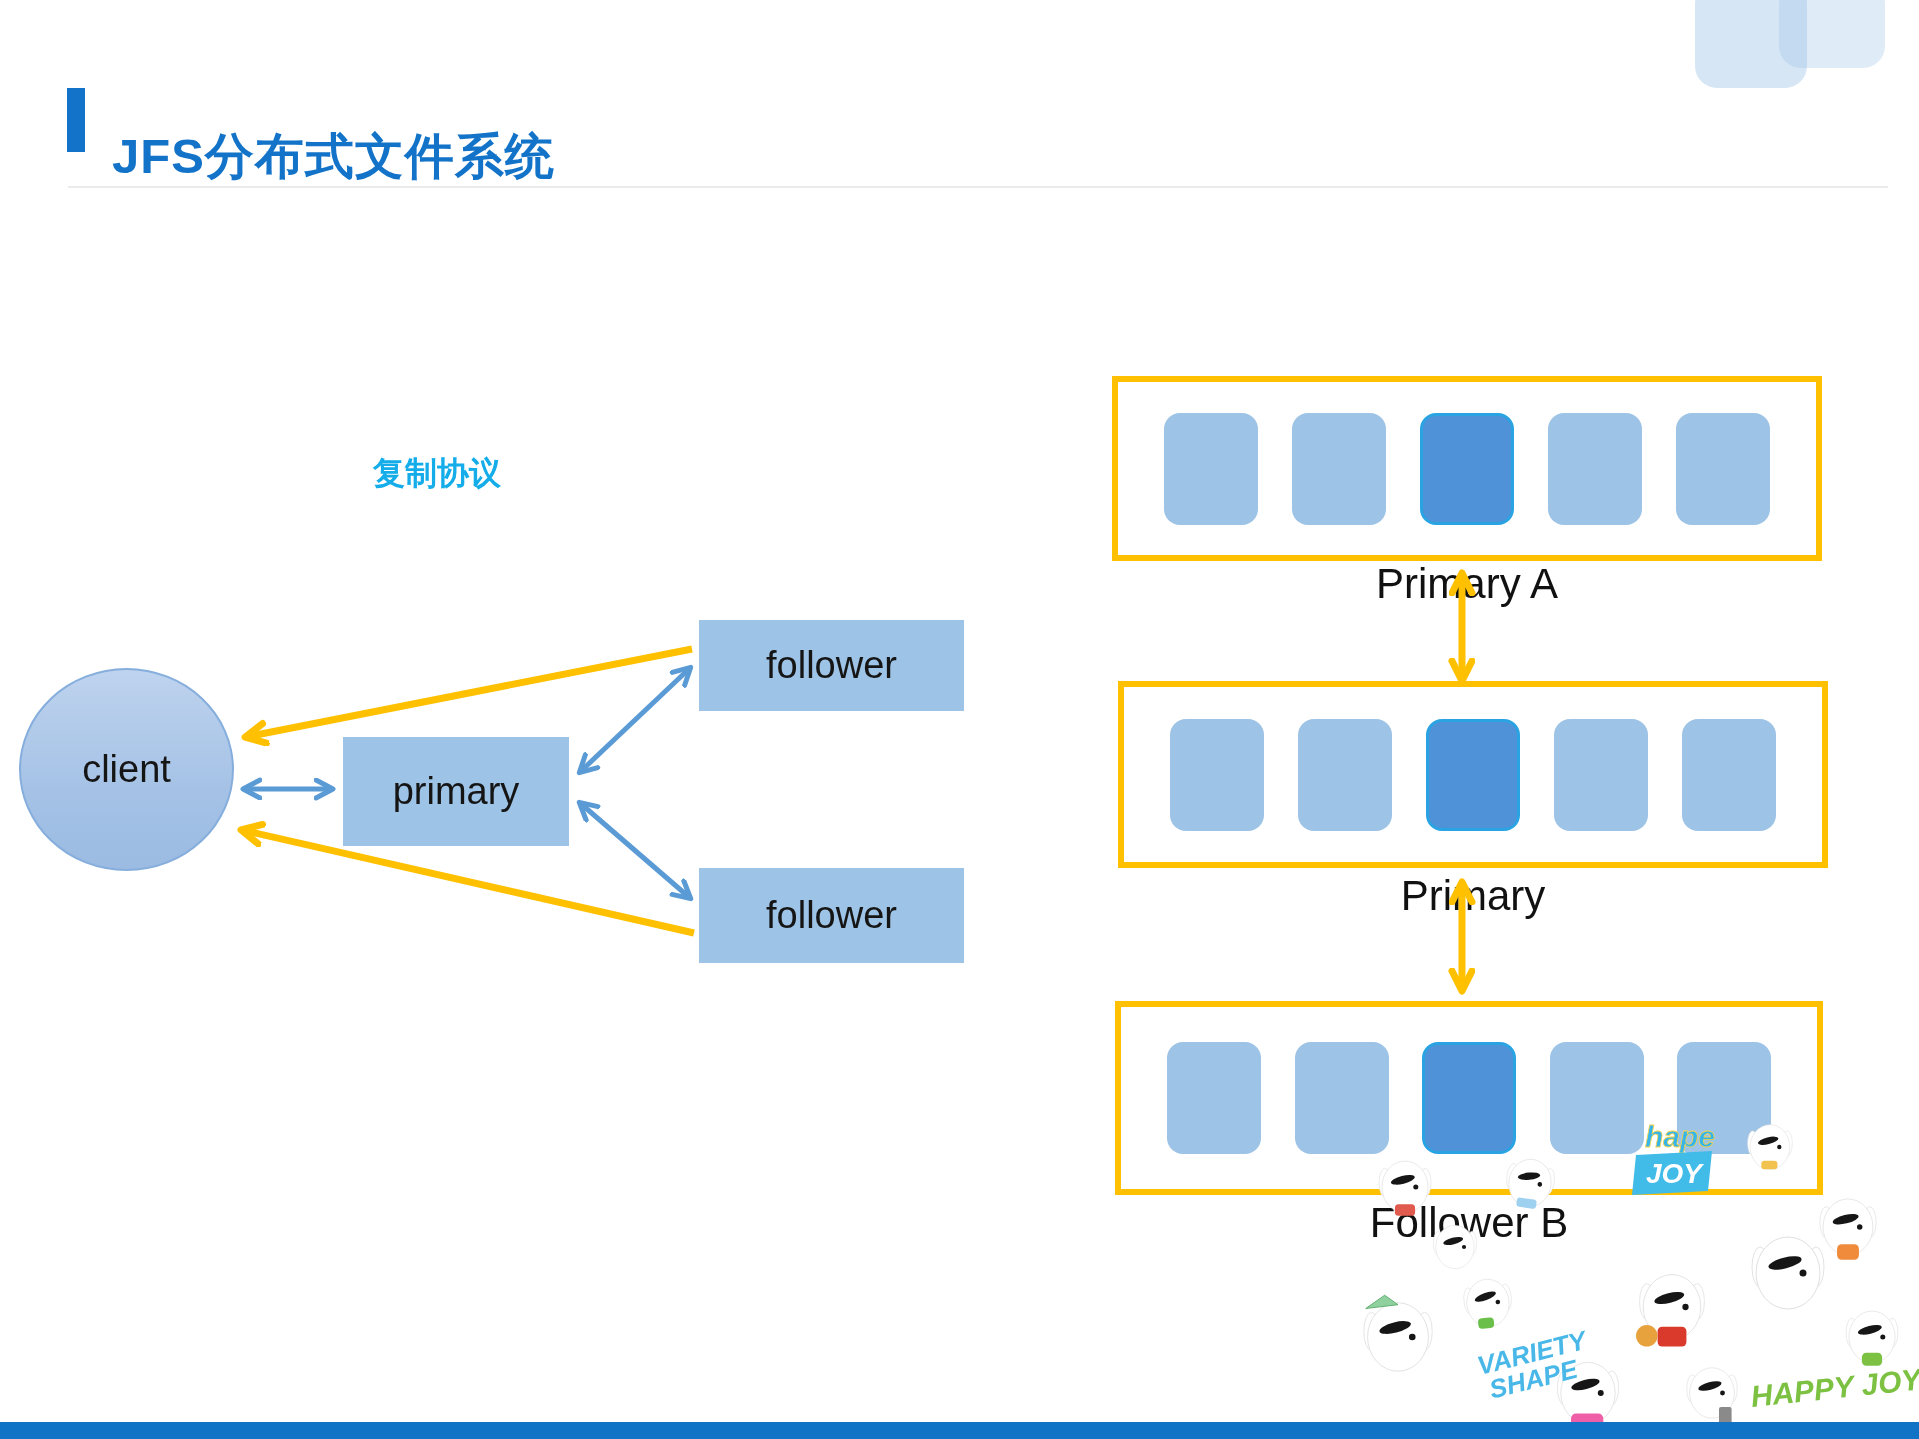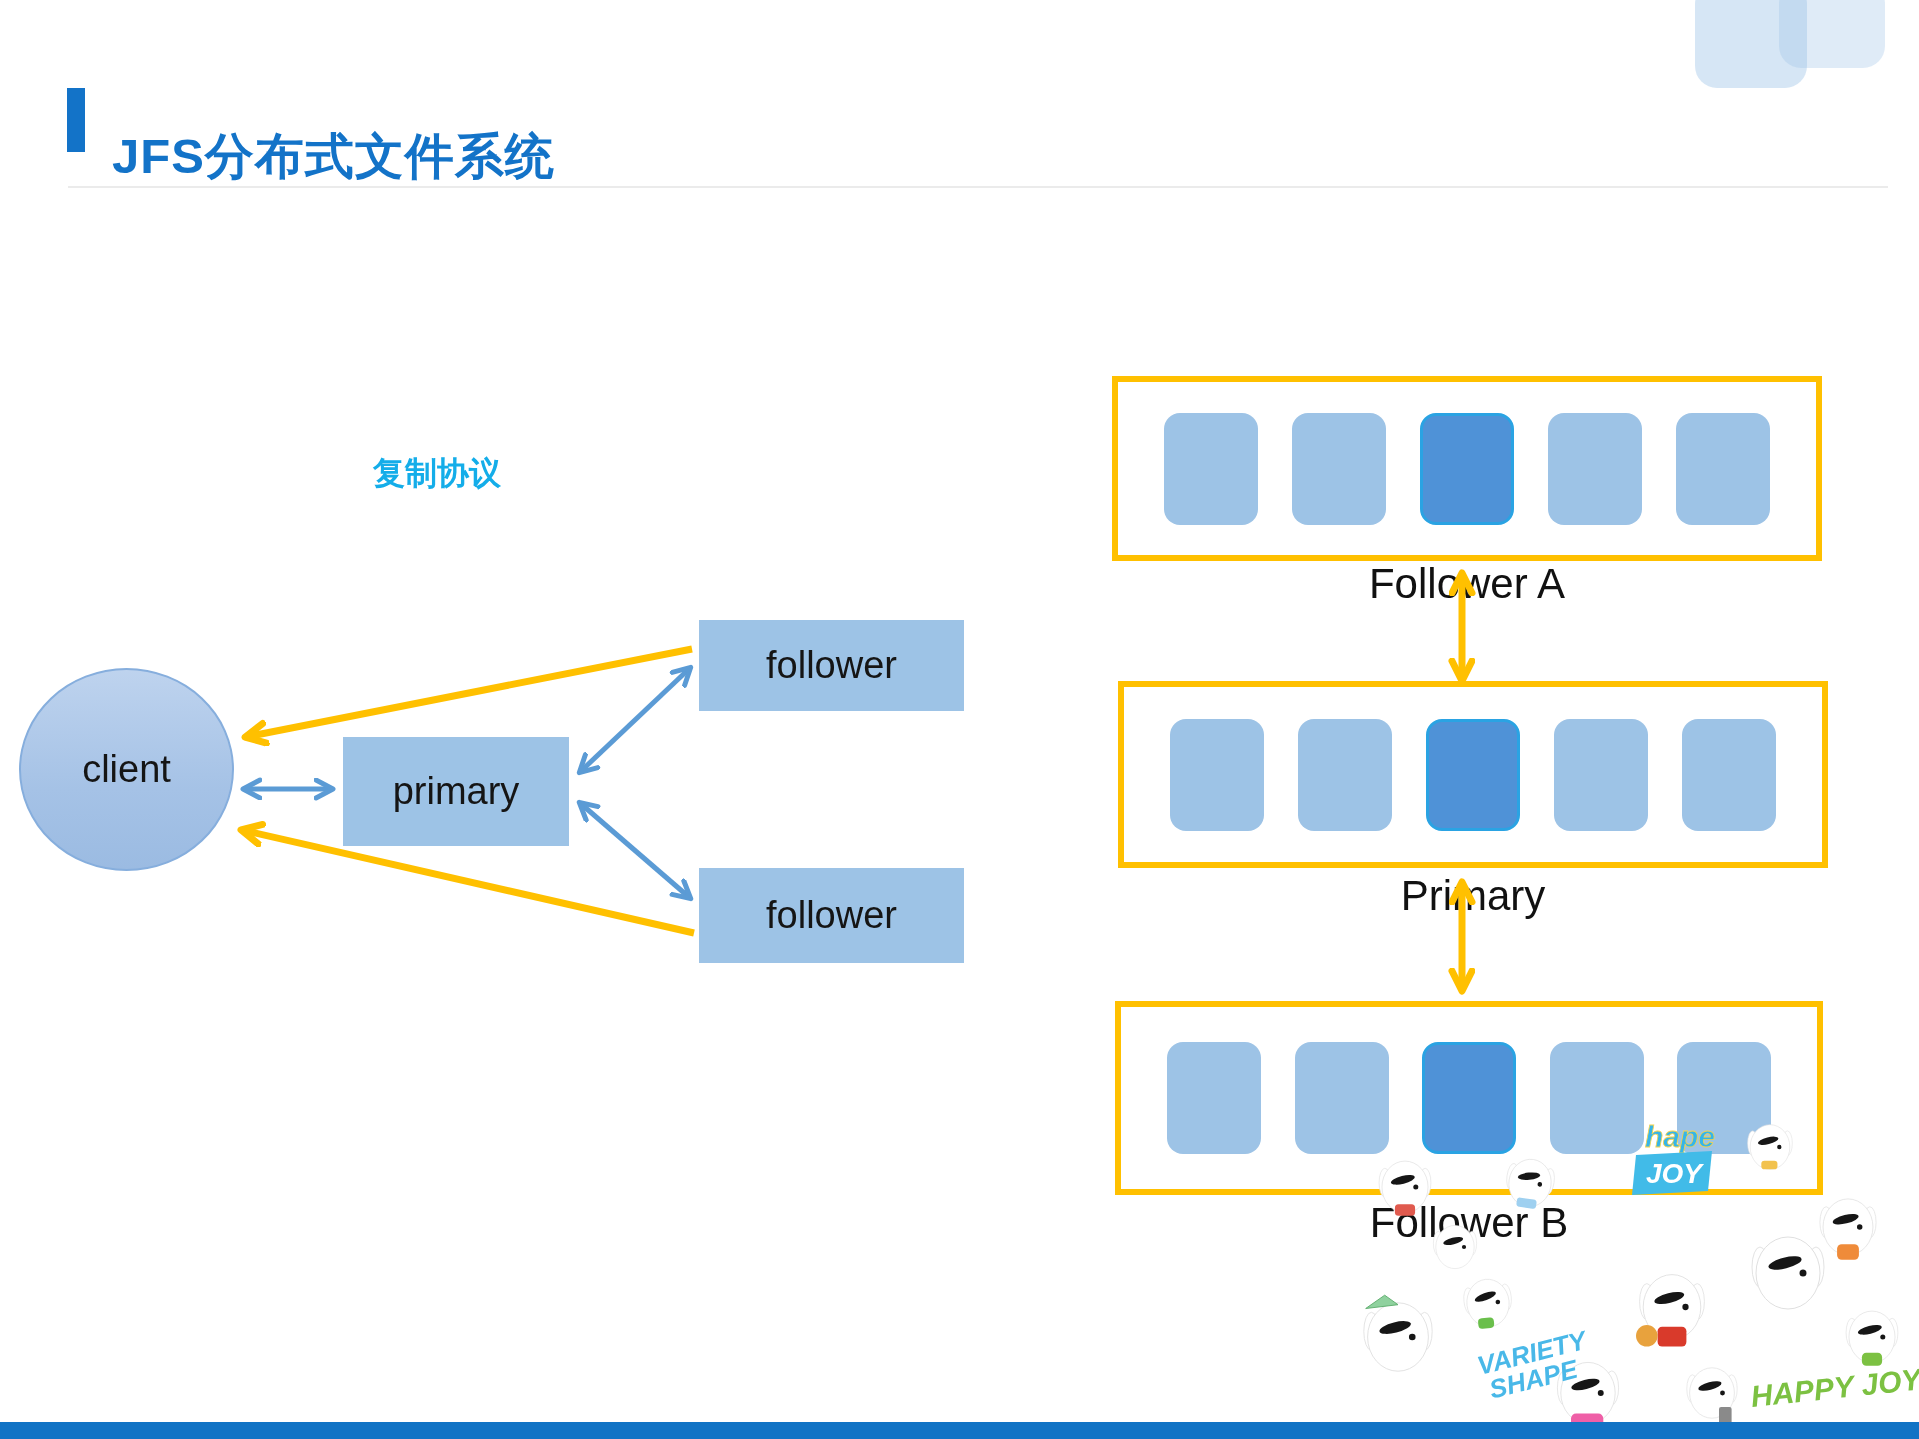--- a/index.html
+++ b/index.html
@@ -77,21 +77,21 @@
     <span class="node-label">follower</span>
   </div>
 
   <div class="store-box a">
     <div class="block"></div>
     <div class="block"></div>
     <div class="block highlight"></div>
     <div class="block"></div>
     <div class="block"></div>
   </div>
-  <div class="store-label a">Follower A</div>
+  <div class="store-label a">Primary A</div>
 
   <div class="store-box p">
     <div class="block"></div>
     <div class="block"></div>
     <div class="block highlight"></div>
     <div class="block"></div>
     <div class="block"></div>
   </div>
   <div class="store-label p">Primary</div>
 

